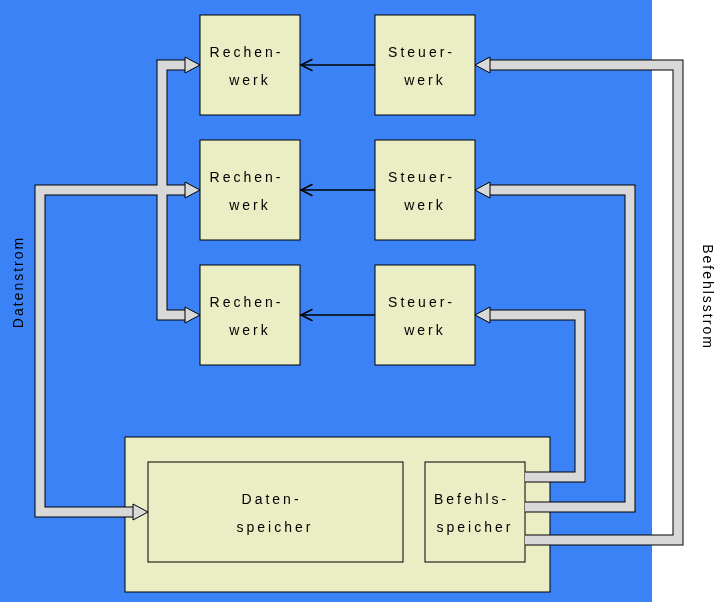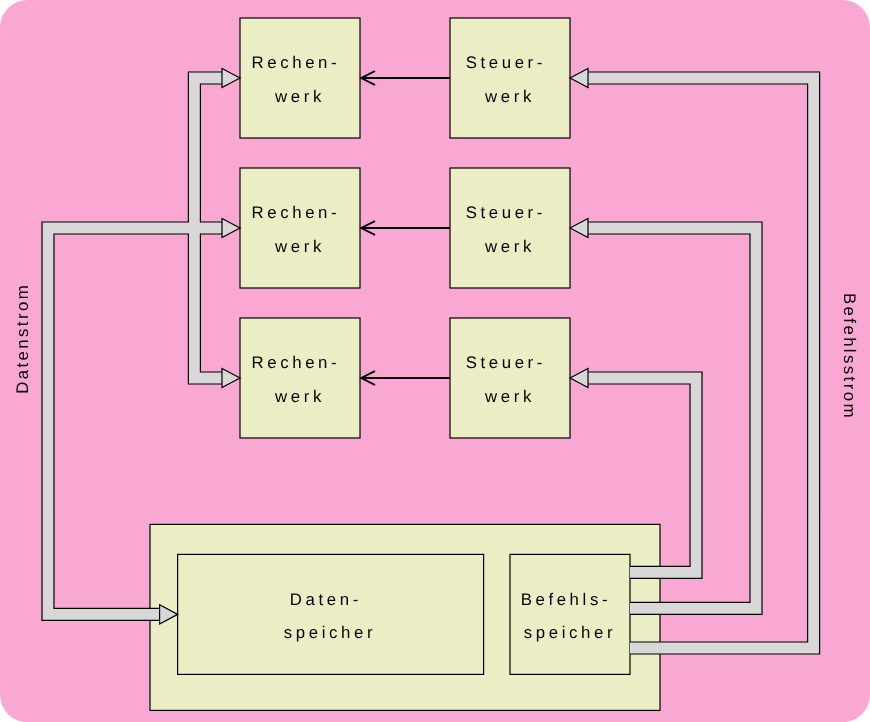--- a/index.html
+++ b/index.html
@@ -1,16 +1,16 @@
 <!DOCTYPE html>
 <html><head>
 <meta charset="utf-8">
 <style>
   html,body{margin:0;padding:0;background:#ffffff;}
-  .stage{width:725px;height:602px;position:relative;background:#f9a8d4;border-radius:23px;}
+  .stage{width:652px;height:602px;position:relative;background:#3b82f6;}
   svg{display:block;}
   .box{stroke:#000;stroke-width:1;}
   .arrow-outline{fill:none;stroke-width:11;stroke-linejoin:miter;}
   .arrow-core{fill:none;stroke-width:9;stroke-linejoin:miter;}
   .arrowhead{stroke:#000;stroke-width:1;stroke-linejoin:miter;}
   .thin-line{stroke:#000;stroke-width:1.5;fill:none;}
   .thin-head{stroke:#000;stroke-width:1.5;fill:none;stroke-linecap:round;}
   text{font-family:"Liberation Sans","DejaVu Sans",sans-serif;font-size:14px;fill:#000;}
   .box-label{letter-spacing:3px;}
   .stream-label{letter-spacing:2px;}

